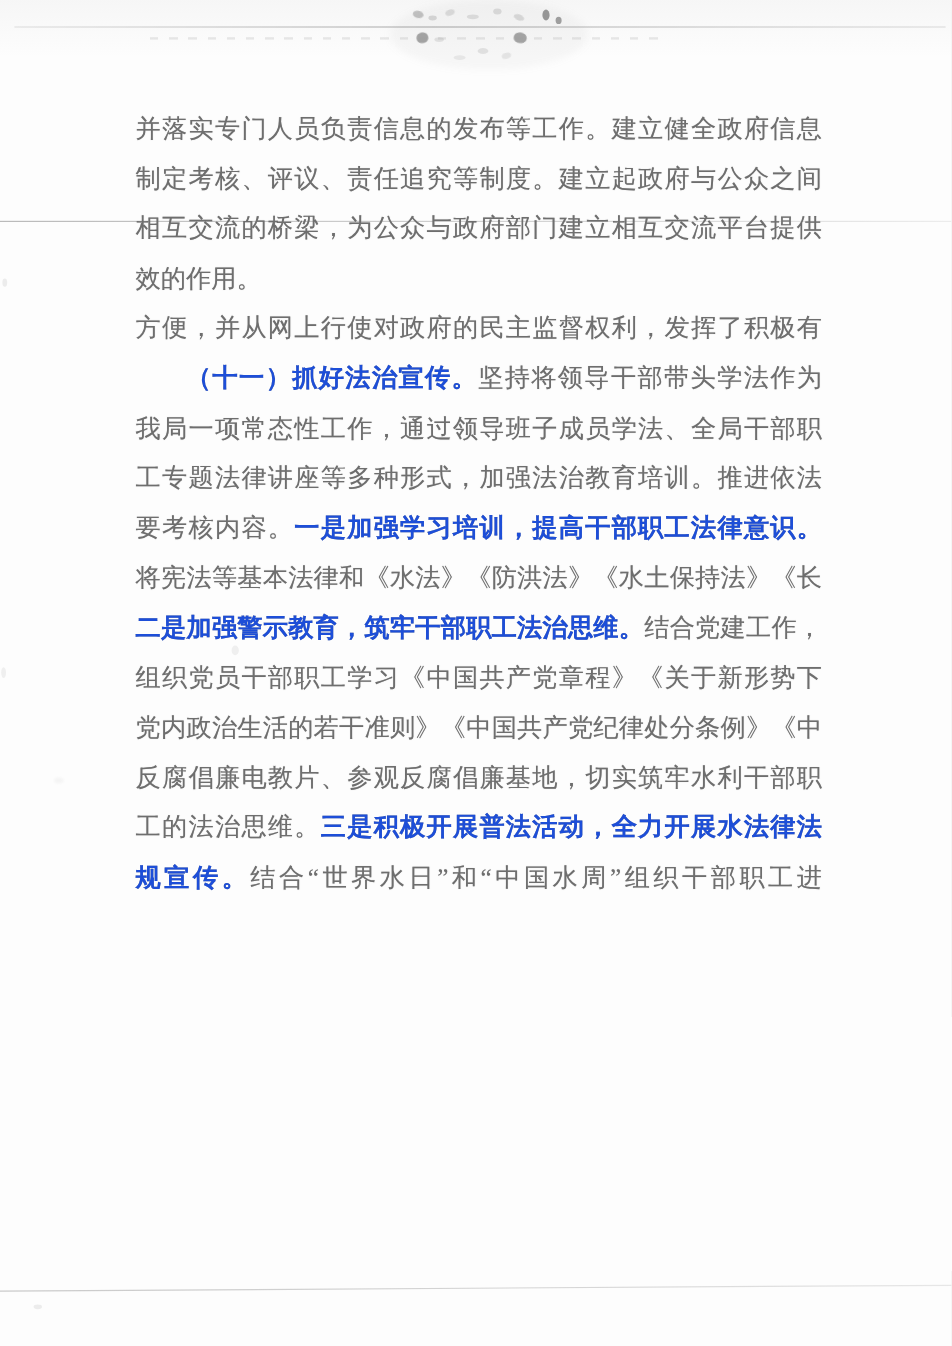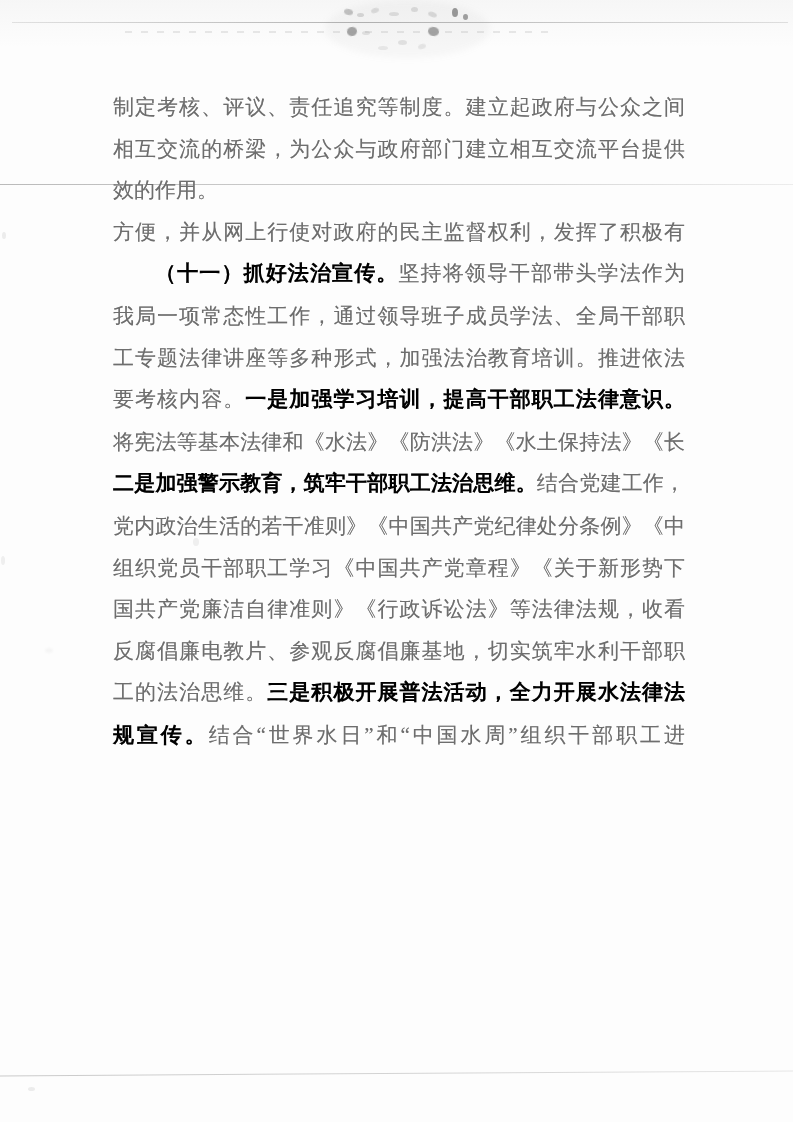--- a/index.html
+++ b/index.html
@@ -69,21 +69,21 @@
     text-shadow:0 0 .6px rgba(110,110,110,.5);
   }
   .line{
     width:572px;box-sizing:border-box;white-space:nowrap;
     text-align:justify;text-align-last:justify;
     -moz-text-align-last:justify;text-justify:inter-character;
   }
   .line.no-justify{text-align-last:left;}
   .line.indent{padding-left:42px;}
   .seg{font-weight:400;}
-  .seg.bold{font-weight:700;color:#000000;text-shadow:0 0 .5px rgba(80,80,80,.6);font-family:Liberation Mono, monospace;}
+  .seg.bold{font-weight:700;color:#1d4ed8;text-shadow:0 0 .5px rgba(80,80,80,.6);}
 </style>
 </head>
 <body>
 
 <div class="page">
 
   <div class="top-wash"></div>
 
   <div class="smudge smudge-halo"></div>
   <span class="speck s1"></span>
@@ -105,31 +105,31 @@
   <span class="speck s17"></span>
   <span class="speck s18"></span>
   <span class="speck s19"></span>
 
   <div class="scanline scanline-top"></div>
   <div class="scanline scanline-top2"></div>
   <div class="scanline scanline-mid"></div>
   <div class="scanline scanline-bottom"></div>
 
   <div class="doc" id="doc-body">
+      <div class="line"><span class="seg">并落实专门人员负责信息的发布等工作。建立健全政府信息</span></div>
       <div class="line"><span class="seg">制定考核、评议、责任追究等制度。建立起政府与公众之间</span></div>
       <div class="line"><span class="seg">相互交流的桥梁，为公众与政府部门建立相互交流平台提供</span></div>
       <div class="line no-justify"><span class="seg">效的作用。</span></div>
       <div class="line"><span class="seg">方便，并从网上行使对政府的民主监督权利，发挥了积极有</span></div>
       <div class="line indent"><span class="seg bold">（十一）抓好法治宣传。</span><span class="seg">坚持将领导干部带头学法作为</span></div>
       <div class="line"><span class="seg">我局一项常态性工作，通过领导班子成员学法、全局干部职</span></div>
       <div class="line"><span class="seg">工专题法律讲座等多种形式，加强法治教育培训。推进依法</span></div>
       <div class="line"><span class="seg">要考核内容。</span><span class="seg bold">一是加强学习培训，提高干部职工法律意识。</span></div>
       <div class="line"><span class="seg">将宪法等基本法律和《水法》《防洪法》《水土保持法》《长</span></div>
       <div class="line"><span class="seg bold">二是加强警示教育，筑牢干部职工法治思维。</span><span class="seg">结合党建工作，</span></div>
+      <div class="line"><span class="seg">组织党员干部职工学习《中国共产党章程》《关于新形势下</span></div>
       <div class="line"><span class="seg">党内政治生活的若干准则》《中国共产党纪律处分条例》《中</span></div>
-      <div class="line"><span class="seg">组织党员干部职工学习《中国共产党章程》《关于新形势下</span></div>
-      <div class="line"><span class="seg">国共产党廉洁自律准则》《行政诉讼法》等法律法规，收看</span></div>
       <div class="line"><span class="seg">反腐倡廉电教片、参观反腐倡廉基地，切实筑牢水利干部职</span></div>
       <div class="line"><span class="seg">工的法治思维。</span><span class="seg bold">三是积极开展普法活动，全力开展水法律法</span></div>
       <div class="line"><span class="seg bold">规宣传。</span><span class="seg">结合“世界水日”和“中国水周”组织干部职工进</span></div>
     </div>
 
 </div>
 
 </body></html>

